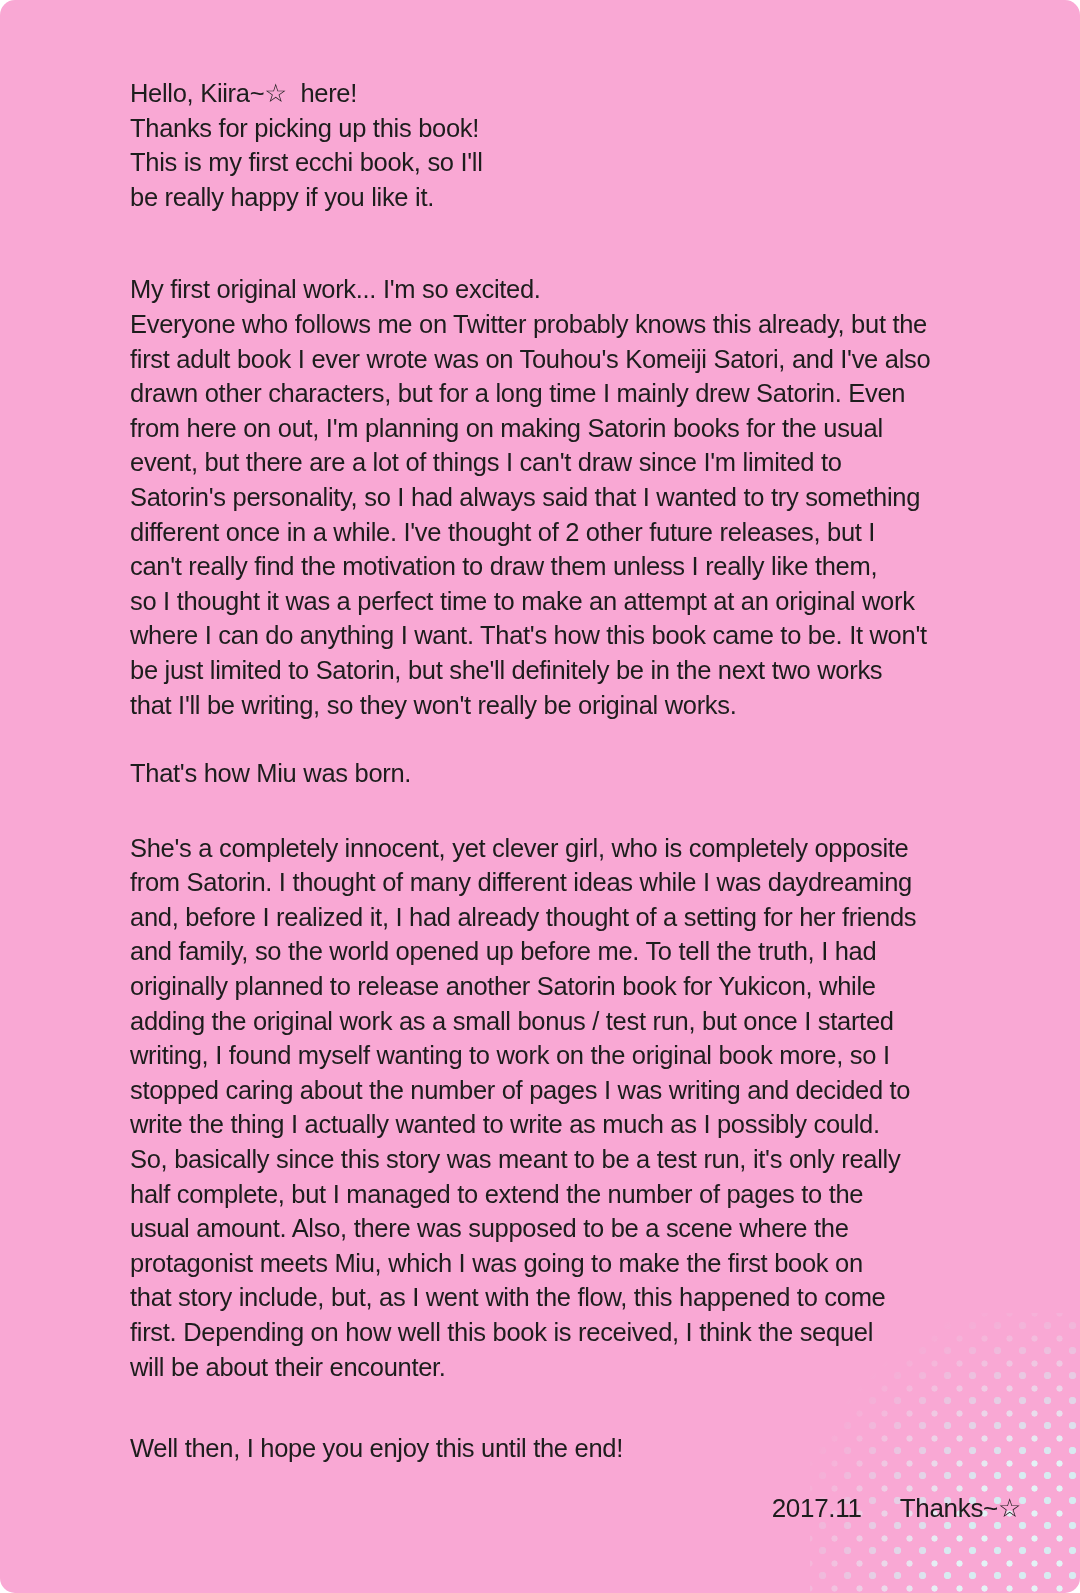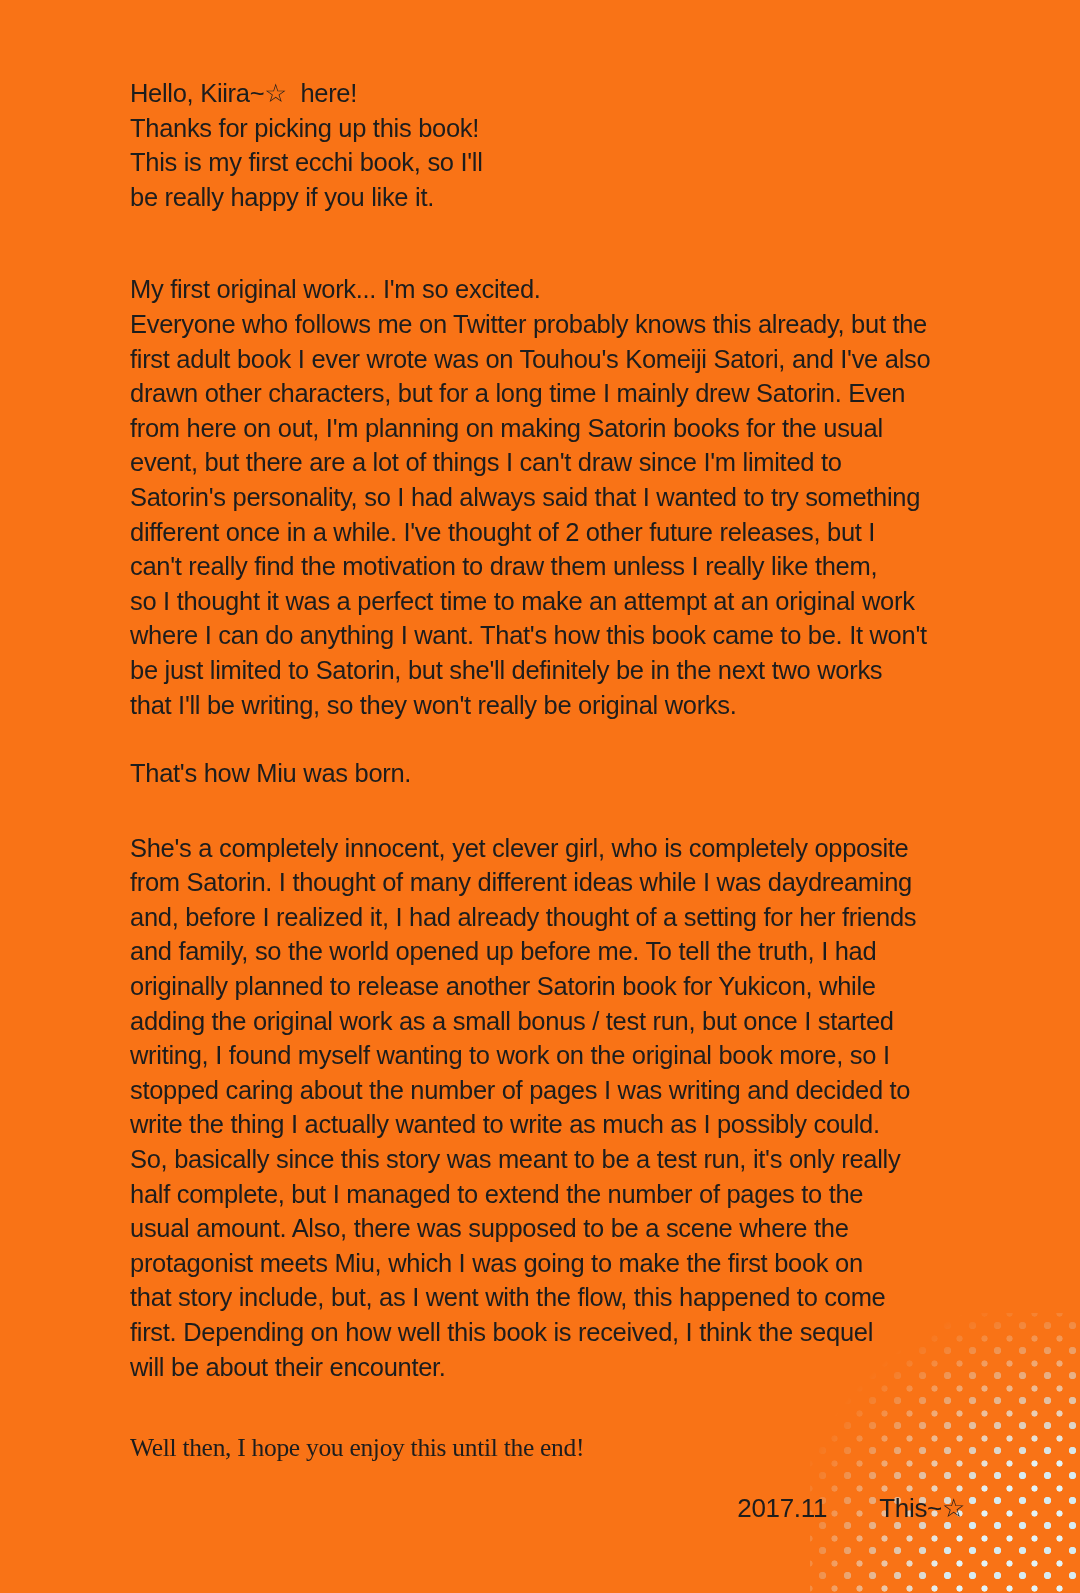--- a/index.html
+++ b/index.html
@@ -10,21 +10,22 @@
   body {
     width: 1080px;
     height: 1593px;
     position: relative;
     overflow: hidden;
     font-family: "Liberation Sans", sans-serif;
   }
   .page {
     position: absolute;
     inset: 0;
-    background: #f97316;
+    background: #f9a8d4;
+    border-radius: 15px;
   }
   
   .halftone {
     position: absolute;
     right: 0;
     bottom: 0;
     width: 270px;
     height: 280px;
     background-image:
       radial-gradient(circle, #d7ebf1 3.4px, rgba(255,255,255,0) 4px),
@@ -46,27 +47,27 @@
     white-space: pre-wrap;
     font-size: 25.5px;
     line-height: 34.6px;
     letter-spacing: -0.3px;
     font-weight: 400;
   }
   .para-greeting   { margin: 0 0 58px 0; }
   .para-background { margin: 0 0 34px 0; }
   .para-miu-born   { margin: 0 16px 40px 0; }
   .para-development{ margin: 4px 0 47px 0; }
-  .para-closing    { margin: 0 0 25px 0; font-family: Liberation Serif, serif; }
+  .para-closing    { margin: 0 0 25px 0; }
   .signature {
     display: flex;
     justify-content: flex-end;
     align-items: baseline;
-    gap: 52px;
-    padding-right: 115px;
+    gap: 38px;
+    padding-right: 59px;
     font-size: 26px;
     line-height: 34.6px;
     letter-spacing: -0.3px;
     color: #1d1d1d;
   }
 </style>
 </head>
 <body>
 
 <div class="page">
@@ -109,17 +110,17 @@
 usual amount. Also, there was supposed to be a scene where the
 protagonist meets Miu, which I was going to make the first book on
 that story include, but, as I went with the flow, this happened to come
 first. Depending on how well this book is received, I think the sequel
 will be about their encounter.</p>
 
     <p class="para-closing">Well then, I hope you enjoy this until the end!</p>
 
     <div class="signature">
       <span>2017.11</span>
-      <span>This~☆</span>
+      <span>Thanks~☆</span>
     </div>
   </main>
 
 </div>
 
 </body></html>

